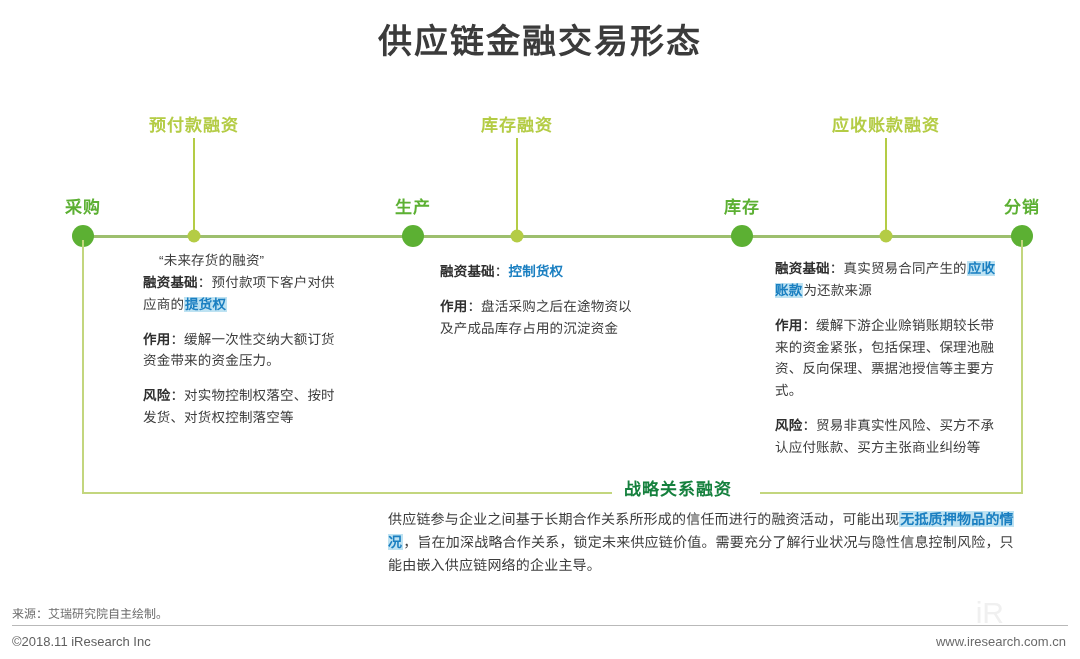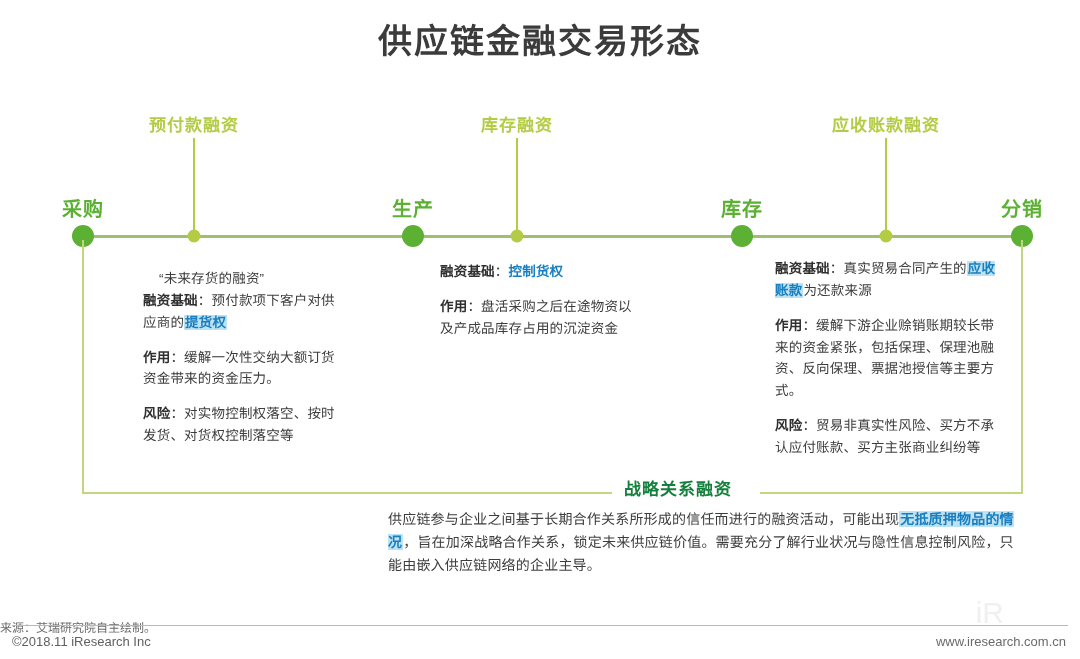--- a/index.html
+++ b/index.html
@@ -48,21 +48,21 @@
     height: 22px;
     border-radius: 50%;
     background: #5cb033;
     transform: translate(-50%, -50%);
     top: 236px;
   }
   .stage-label {
     position: absolute;
     top: 193px;
     transform: translate(-50%, 0);
-    font-size: 20px;
+    font-size: 17px;
     font-weight: bold;
     color: #5cb033;
     white-space: nowrap;
     letter-spacing: 1px;
   }
   .branch-node {
     position: absolute;
     width: 13px;
     height: 13px;
     border-radius: 50%;
@@ -131,44 +131,43 @@
   .col .lead { text-indent: 16px; margin-bottom: 0; }
   .kw { font-weight: bold; color: #2f2f2f; }
   .hl {
     color: #1a7fc1;
     font-weight: bold;
     background: #bde2f2;
     padding: 0 1px;
   }
   .hl-plain { color: #1a7fc1; font-weight: bold; }
 
-  #col-1 { left: 143px; top: 268px; width: 205px; }
+  #col-1 { left: 143px; top: 250px; width: 205px; }
   #col-2 { left: 440px; top: 261px; width: 200px; }
   #col-3 { left: 775px; top: 258px; width: 232px; }
 
   
   #bottom-para {
     position: absolute;
     left: 388px;
     top: 508px;
     width: 632px;
     font-size: 14px;
     line-height: 1.65;
     color: #3d3d3d;
     letter-spacing: 0.2px;
   }
 
   
   .source-note {
     position: absolute;
-    left: 0;
+    left: 12px;
     top: 604px;
     font-size: 12px;
     color: #6b6b6b;
-    margin-top: 14px;
   }
   .footer-rule {
     position: absolute;
     left: 12px;
     top: 625px;
     width: 1056px;
     height: 1px;
     background: #b9b9b9;
   }
   .copyright {

